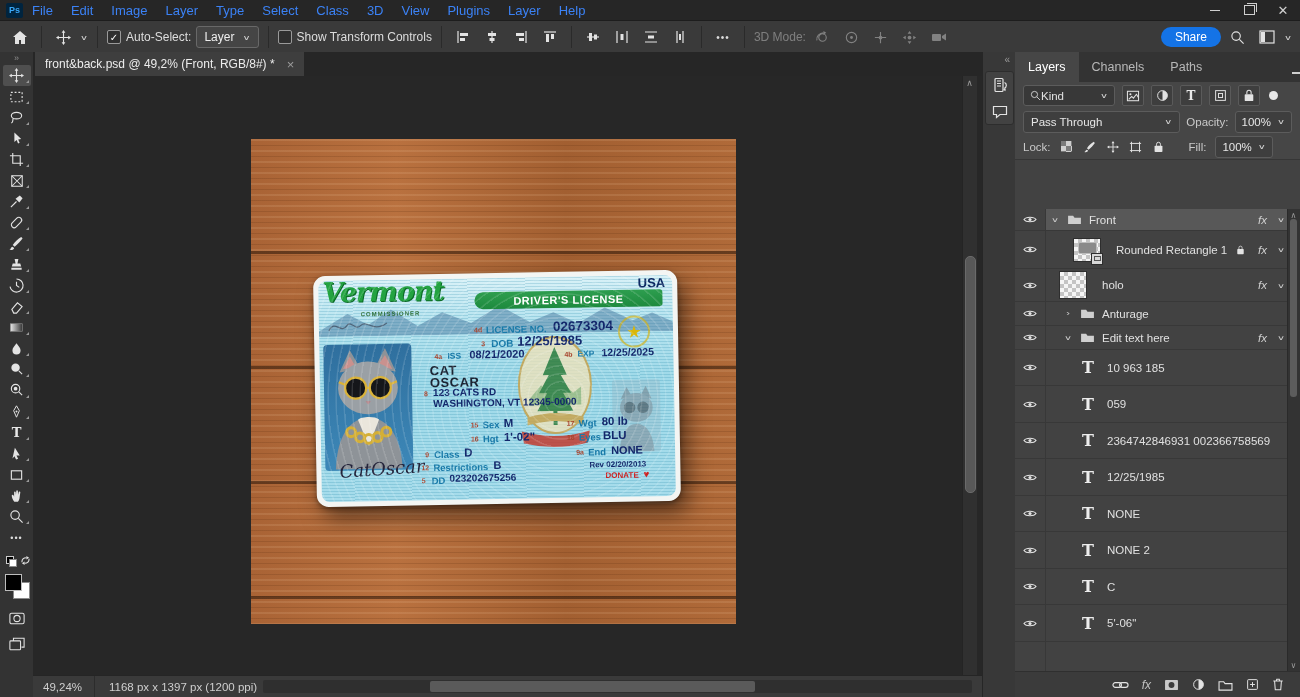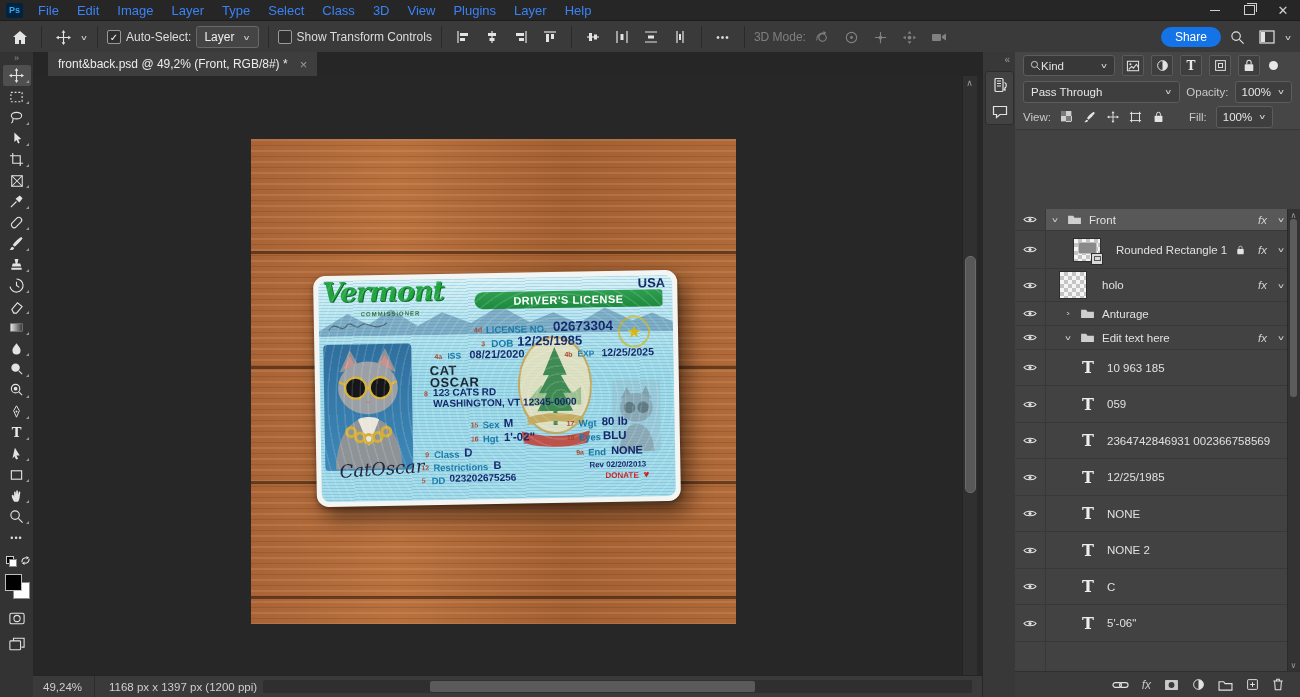--- a/index.html
+++ b/index.html
@@ -5,21 +5,21 @@
   html,body{margin:0;padding:0;overflow:hidden;background:#000}
   #root{position:relative;width:1300px;height:697px;background:#282828;
         font-family:"Liberation Sans",sans-serif;font-size:12px;color:#d6d6d6;overflow:hidden}
   svg{display:block}
   .ic{stroke:#e3e3e3;stroke-width:1.2;fill:none}
   .icf{fill:#e3e3e3;stroke:none}
 
   
   .menubar{position:absolute;top:0;left:0;right:0;height:20px;background:#262626;display:flex;align-items:center;padding-left:6px}
   .ps-logo{width:17px;height:15px;background:#00243f;color:#39a6f5;font-size:9px;font-weight:bold;
-           display:flex;align-items:center;justify-content:center;border-radius:2px;margin-right:6px}
+           display:flex;align-items:center;justify-content:center;border-radius:2px;}
   .menu-item{padding:14px 9px;font-size:13px;color:#3b82f6}
   .winctl{margin-left:auto;display:flex;height:20px}
   .winctl>div{width:34px;display:flex;align-items:center;justify-content:center;color:#d0d0d0}
   .wmin{width:10px;height:1px;background:#d0d0d0}
   .wmax{width:9px;height:8px;border:1px solid #d0d0d0;position:relative}
   .wmax::after{content:"";position:absolute;left:2px;top:-3px;width:9px;height:8px;border:1px solid #d0d0d0;border-left:none;border-bottom:none}
   .wclose{font-size:13px}
 
   
   .optionsbar{position:absolute;top:20px;left:0;right:0;height:32px;background:#3a3a3a;
@@ -48,21 +48,21 @@
   .colorwell{position:relative;width:26px;height:26px;margin-top:6px}
   .fg{position:absolute;left:1px;top:0;width:15px;height:15px;background:#000;border:1px solid #bdbdbd}
   .bg2{position:absolute;left:9px;top:8px;width:15px;height:15px;background:#fff;border:1px solid #8a8a8a}
   .minicolors{position:relative;width:26px;height:12px;margin-top:8px}
   .mfg{position:absolute;left:2px;top:0;width:6px;height:6px;background:#000;border:1px solid #ccc}
   .mbg{position:absolute;left:5px;top:3px;width:6px;height:6px;background:#fff;border:1px solid #888}
 
   
   .docarea{position:absolute;left:33px;top:52px;width:949px;height:645px}
   .tabbar{height:24px;background:#262626;display:flex;align-items:stretch}
-  .tab{background:#3e3e3e;display:flex;align-items:center;padding:0 10px;margin-left:15px;gap:12px;font-size:12px;color:#ececec}
+  .tab{background:#3e3e3e;display:flex;align-items:center;padding:0 10px;margin-left:2px;gap:12px;font-size:12px;color:#ececec}
   .tab-close{color:#9c9c9c;font-size:13px}
   .canvas{position:absolute;top:24px;left:0;right:0;height:600px;background:#272727;overflow:hidden}
   .artboard{position:absolute;left:218px;top:63px;width:485px;height:485px;
     background:
       repeating-linear-gradient(180deg, rgba(0,0,0,0) 0 112px, rgba(42,21,8,.55) 112px 115px),
       repeating-linear-gradient(180deg, rgba(255,221,183,.12) 0 2px, rgba(0,0,0,0) 2px 6px, rgba(92,46,16,.20) 6px 7px, rgba(0,0,0,0) 7px 11px),
       linear-gradient(90deg,#a96335,#b9713f 30%,#a25f31 65%,#b06a39)}
   .vscroll{position:absolute;right:5px;top:0;bottom:0;width:14px;background:#303030;border-left:1px solid #242424}
   .vthumb{position:absolute;left:2px;top:180px;width:9px;height:235px;background:#585858;border-radius:5px;border:1px solid #6a6a6a}
   .varrow{position:absolute;top:2px;left:0;width:13px;text-align:center;color:#9a9a9a;font-size:9px}
@@ -639,20 +639,26 @@
           <path class="ic" d="M12.5 5.5c2.5 1 2.5 5-.5 6"></path>
           <path class="icf" d="M11 12.5l2.8-1-.4 2.8z"></path>
         </svg>
       <svg width="16" height="14" viewBox="0 0 16 14">
           <path class="ic" d="M1.5 1.5h13v8H8l-3.5 3v-3h-3z"></path>
         </svg>
     </div>
   </div>
 
   <div class="rightpanel">
+    <div class="ptabs">
+      <div class="ptab active">Layers</div>
+      <div class="ptab">Channels</div>
+      <div class="ptab">Paths</div>
+      <div class="pmenu"><span class="hamb"></span></div>
+    </div>
 
     <div class="frow">
       <div class="kind-dd">
         <svg width="11" height="11" viewBox="0 0 16 16">
             <circle class="ic" cx="6.5" cy="6.5" r="4.5"></circle>
             <path class="ic" d="M10 10l4.5 4.5" stroke-width="1.8"></path>
           </svg>
         <span>Kind</span>
         <span class="chev" style="margin-left:auto">∨</span>
       </div>
@@ -693,21 +699,21 @@
         <span class="chev">∨</span>
       </div>
       <span class="plabel">Opacity:</span>
       <div class="valbox">
         <span>100%</span>
         <span class="chev">∨</span>
       </div>
     </div>
 
     <div class="lkrow">
-      <span class="plabel">View:</span>
+      <span class="plabel">Lock:</span>
       <span class="lkicon">
           <span class="checker4"></span>
         </span>
       <span class="lkicon">
           <svg width="12" height="12" viewBox="0 0 16 16">
             <path class="icf" d="M13 1c-3 1.5-7 5.5-9 8.5l2 2C9 9 13 5 14.5 2.5zM3.5 11.5c-1.5.5-1.5 2.5-3 3 2 .8 4.5.2 5-1.8z"></path>
           </svg>
         </span>
       <span class="lkicon">
           <svg width="12" height="12" viewBox="0 0 16 16">

